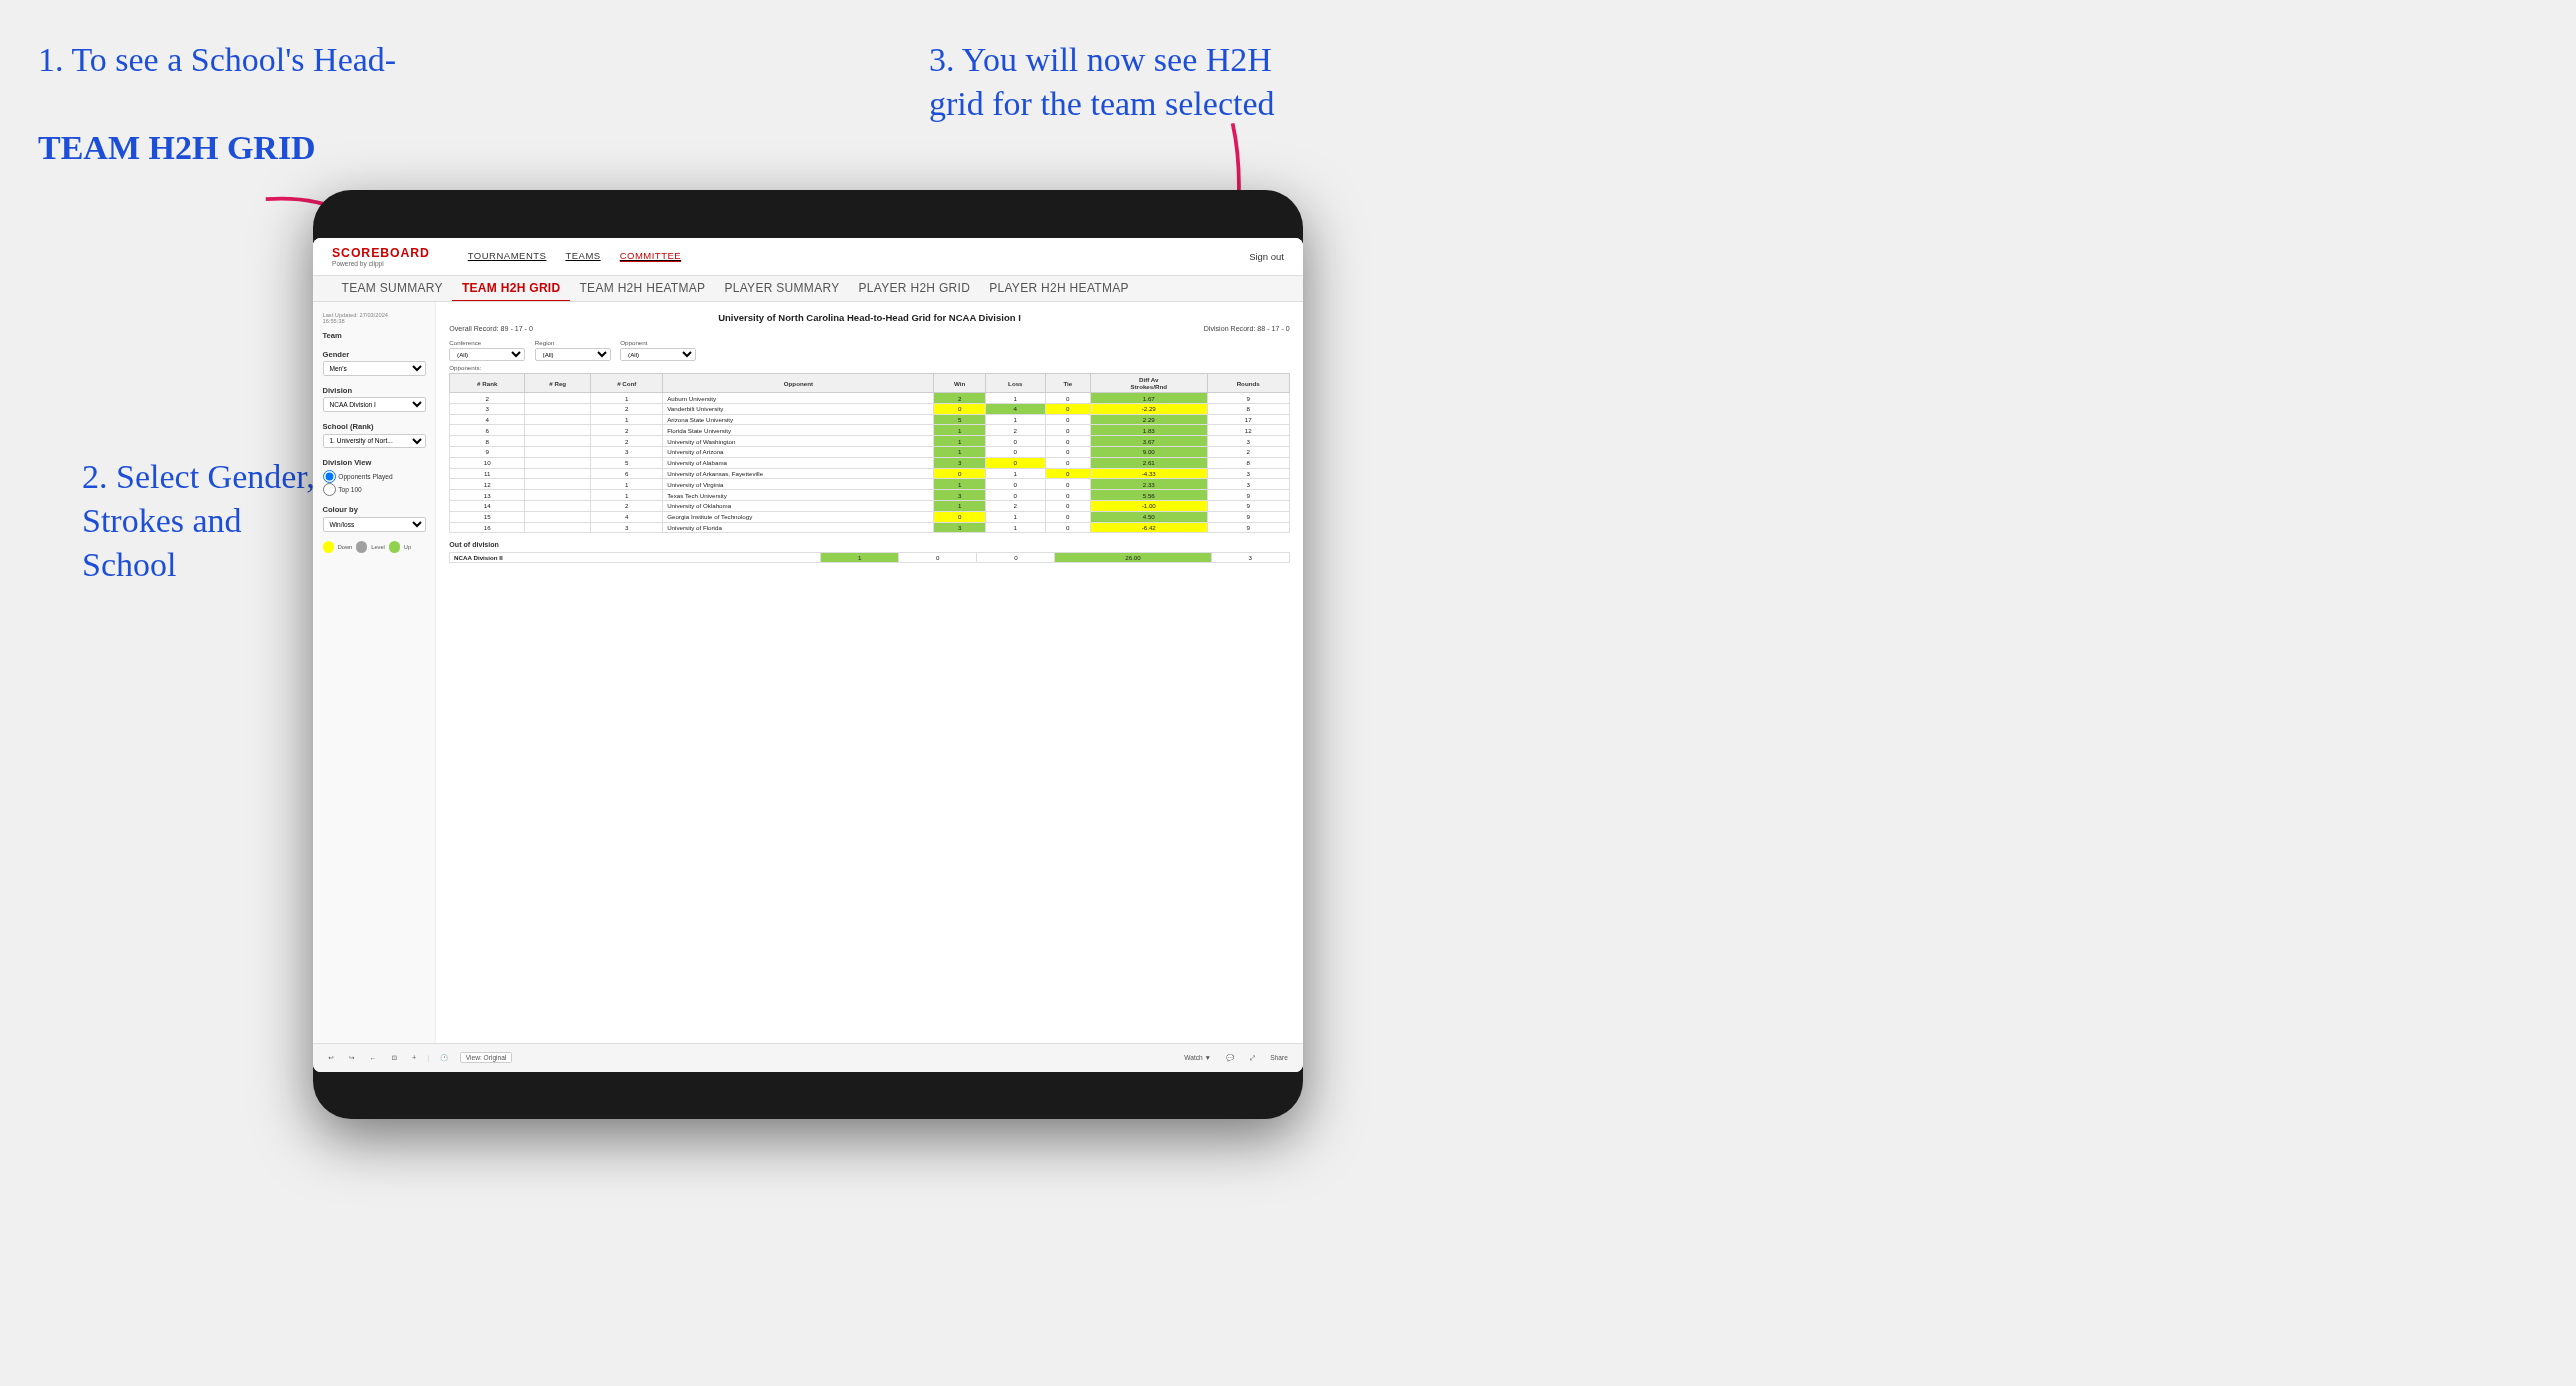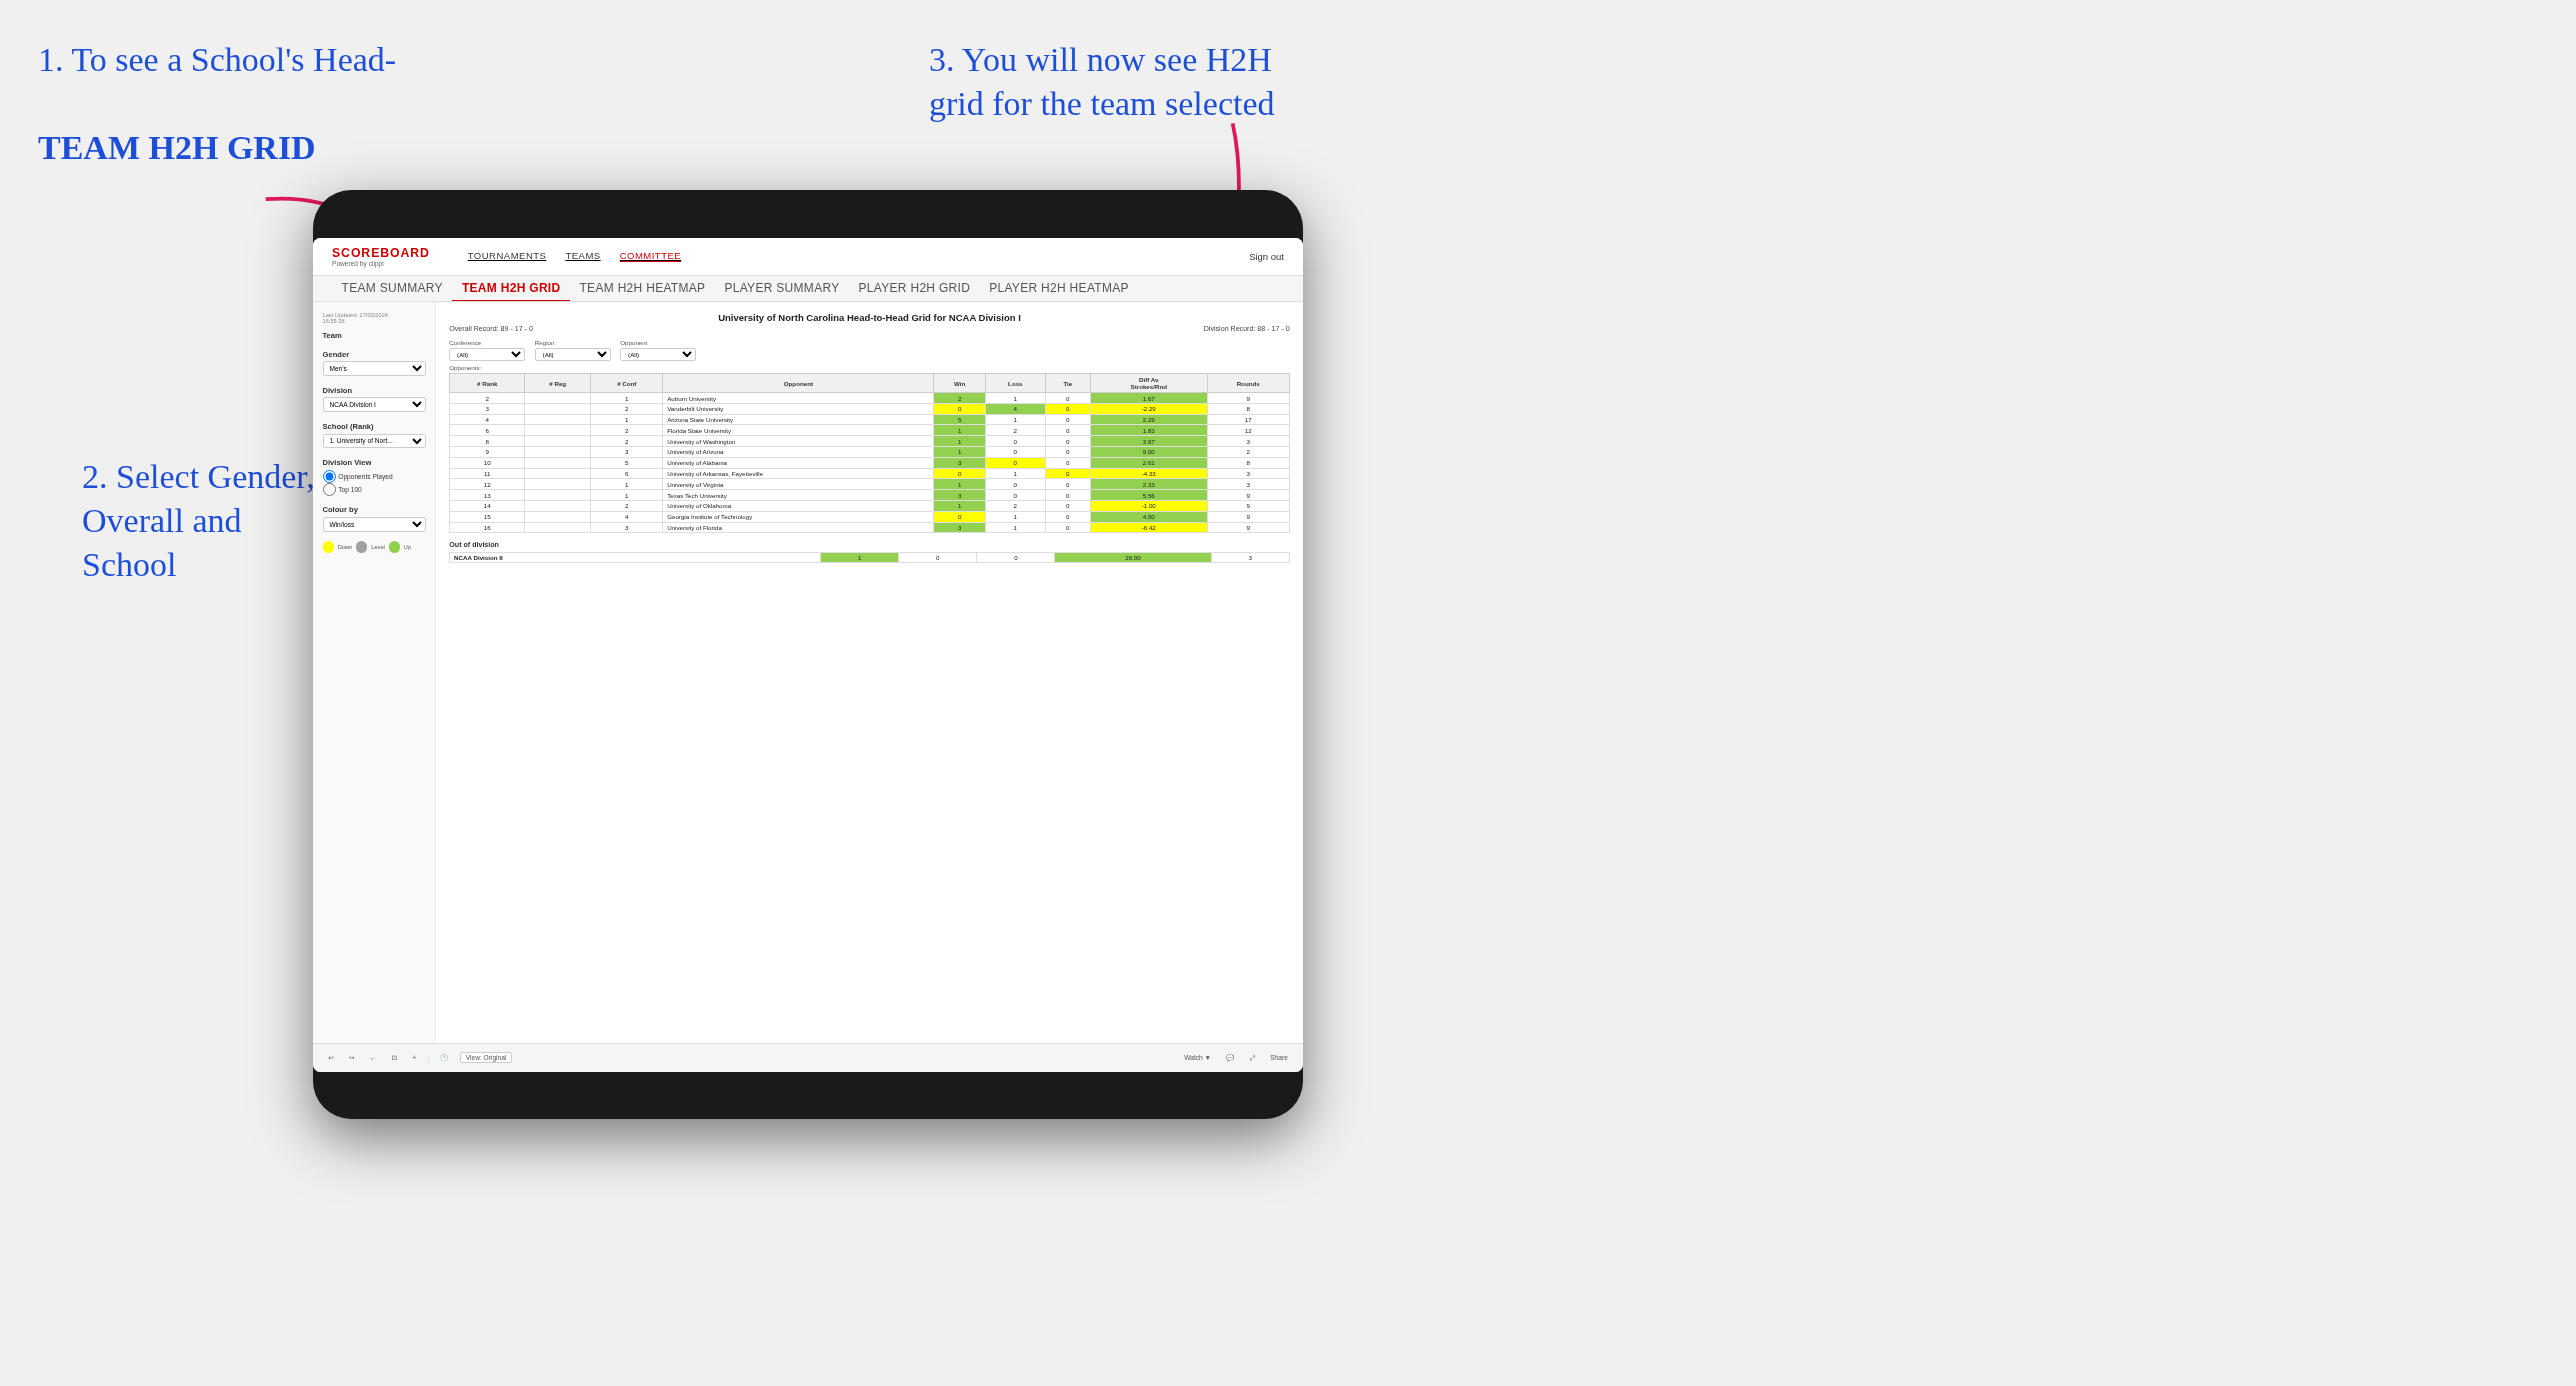--- a/index.html
+++ b/index.html
@@ -269,21 +269,21 @@
 <body>
 
 <div class="annotation" id="annotation-1">
   <span>1. To see a School's Head-</span><br>
   <br>
   <strong>TEAM H2H GRID</strong>
 </div>
 
 <div class="annotation" id="annotation-2">
   <span>2. Select Gender,</span><br>
-  <span>Overall and</span><br>
+  <span>Strokes and</span><br>
   <span>School</span>
 </div>
 
 <div class="annotation" id="annotation-3">
   <span>3. You will now see H2H</span><br>
   <span>grid for the team selected</span>
 </div>
 
 <svg class="pink-arrow" style="left:190px;top:180px;width:284px;height:171px;" viewBox="0 0 300 180">
   <defs>

